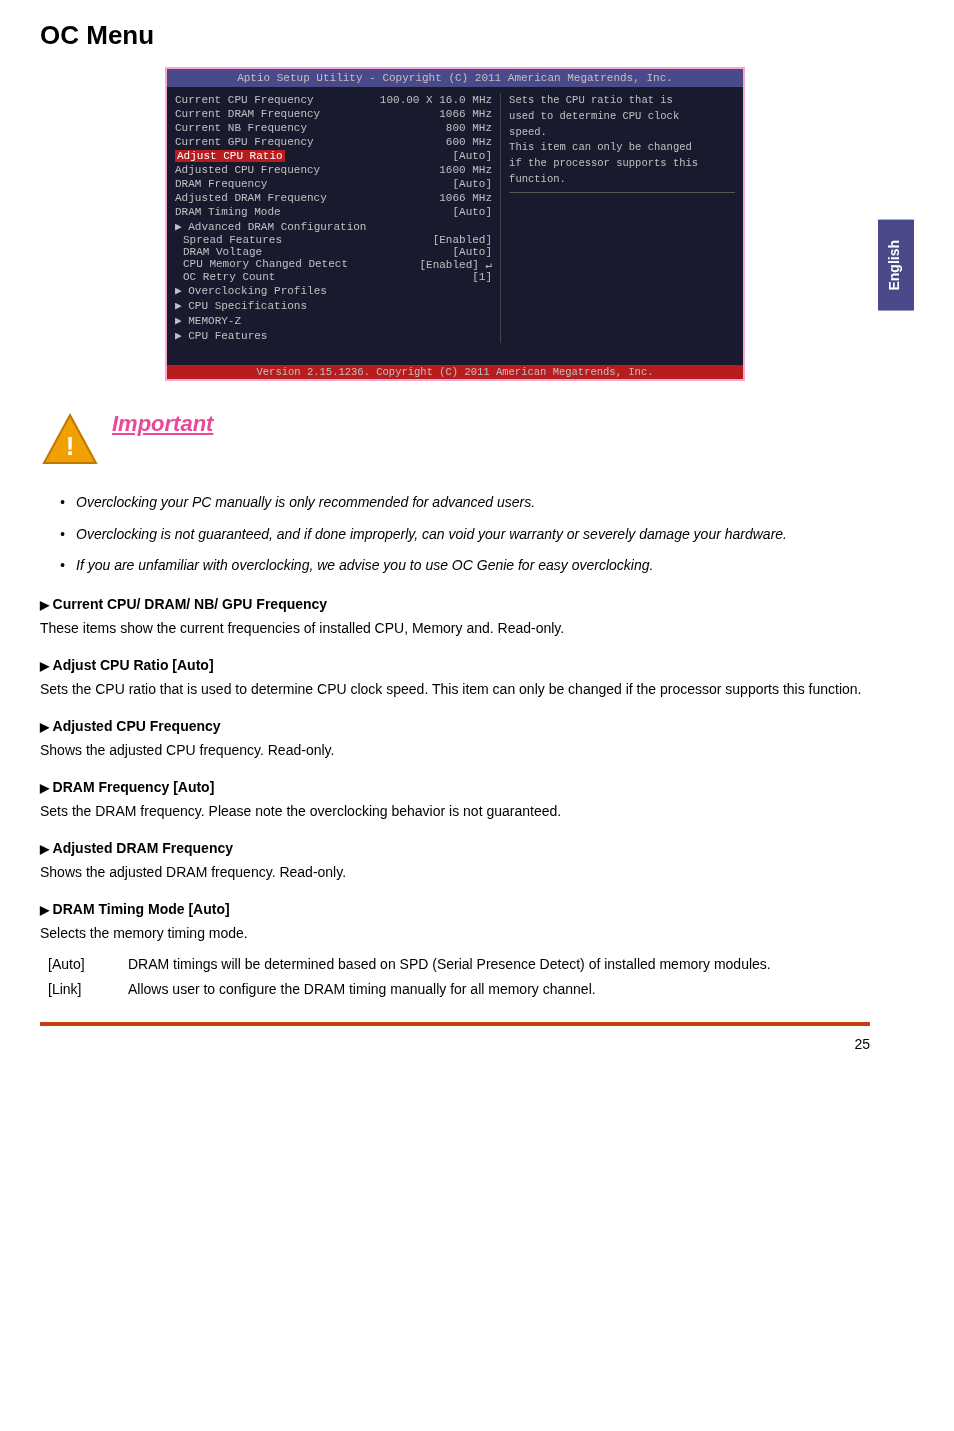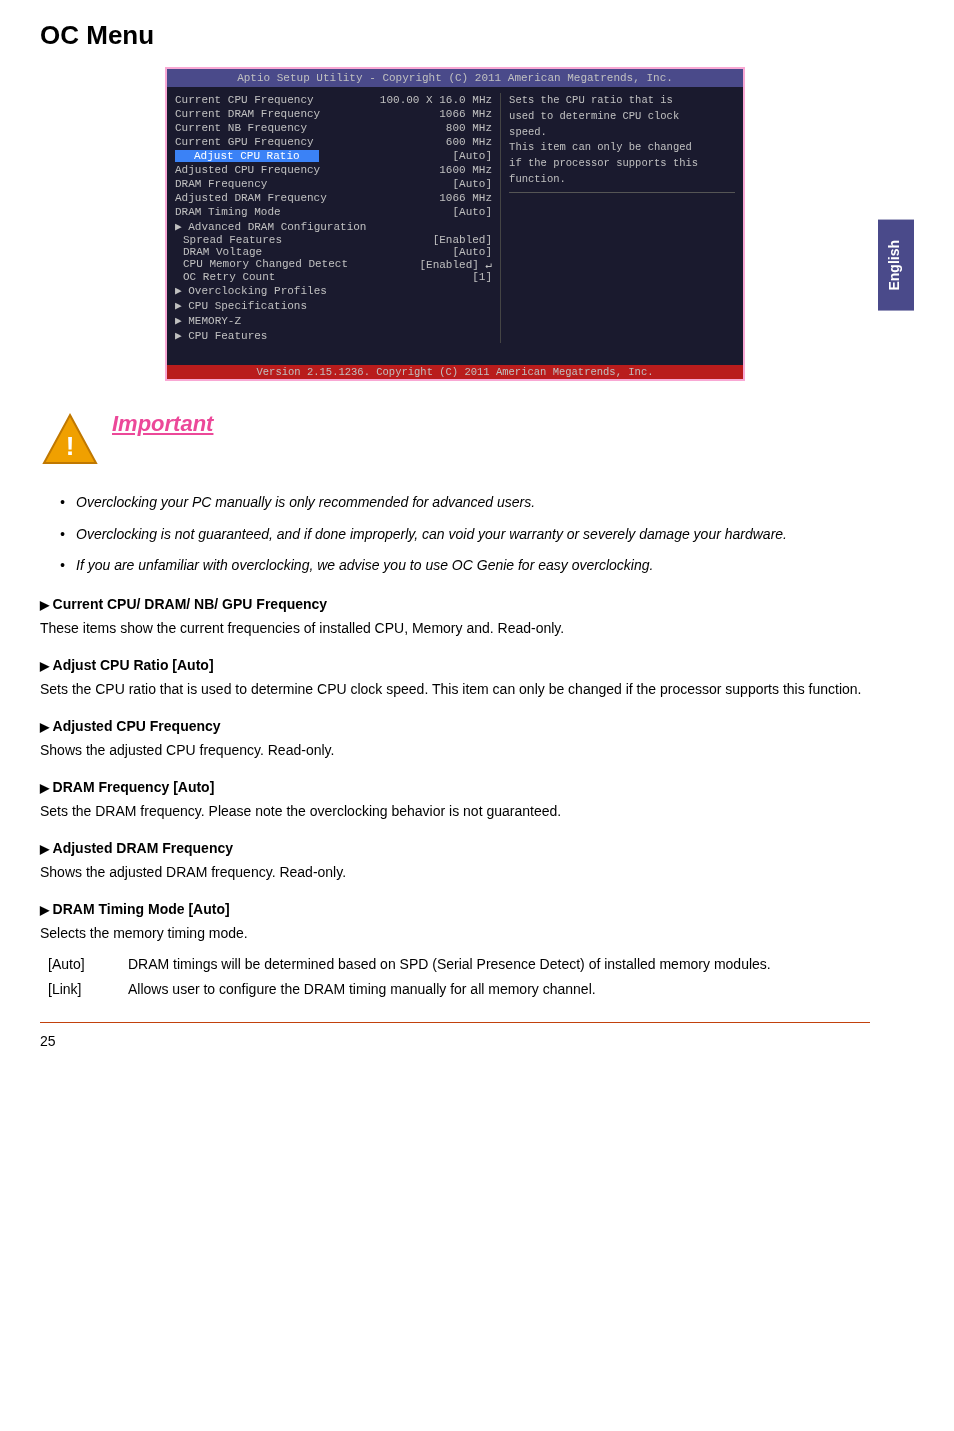--- a/index.html
+++ b/index.html
@@ -70,21 +70,21 @@
     }
 
     .bios-item {
       display: flex;
       justify-content: space-between;
       padding: 1px 0;
       font-size: 11px;
     }
     .bios-item .label { color: #c0c0c0; }
     .bios-item .value { color: #c0c0c0; }
-    .bios-item.highlighted .label { background: #3b82f6; color: #fff; padding: 0 19px; }
+    .bios-item.highlighted .label { background: #b91c1c; color: #fff; padding: 0 2px; }
     .bios-section-header { color: #c0c0c0; font-size: 11px; padding: 1px 0; }
     .bios-subitem { padding-left: 8px; display: flex; justify-content: space-between; font-size: 11px; }
     .bios-arrow { color: #c0c0c0; }
 
     .bios-help-text { font-size: 10.5px; line-height: 1.5; color: #c0c0c0; }
 
     .bios-divider { border-top: 1px solid #555; margin: 4px 0; }
 
     .bios-keys { font-size: 10.5px; line-height: 1.6; color: #c0c0c0; }
 
@@ -180,25 +180,25 @@
       color: #fff;
       writing-mode: vertical-rl;
       text-orientation: mixed;
       transform: rotate(180deg);
       padding: 20px 8px;
       font-size: 14px;
       font-weight: bold;
     }
 
     .page-number {
-      text-align: left;
+      text-align: right;
       font-size: 14px;
       margin-top: 20px;
       padding-top: 10px;
-      border-top: 1px solid #c2410c;
+      border-top: 4px solid #c2410c;
     }
 
     .content-wrapper {
       position: relative;
       padding-right: 44px;
     }
   </style>
 </head>
 <body>
 

